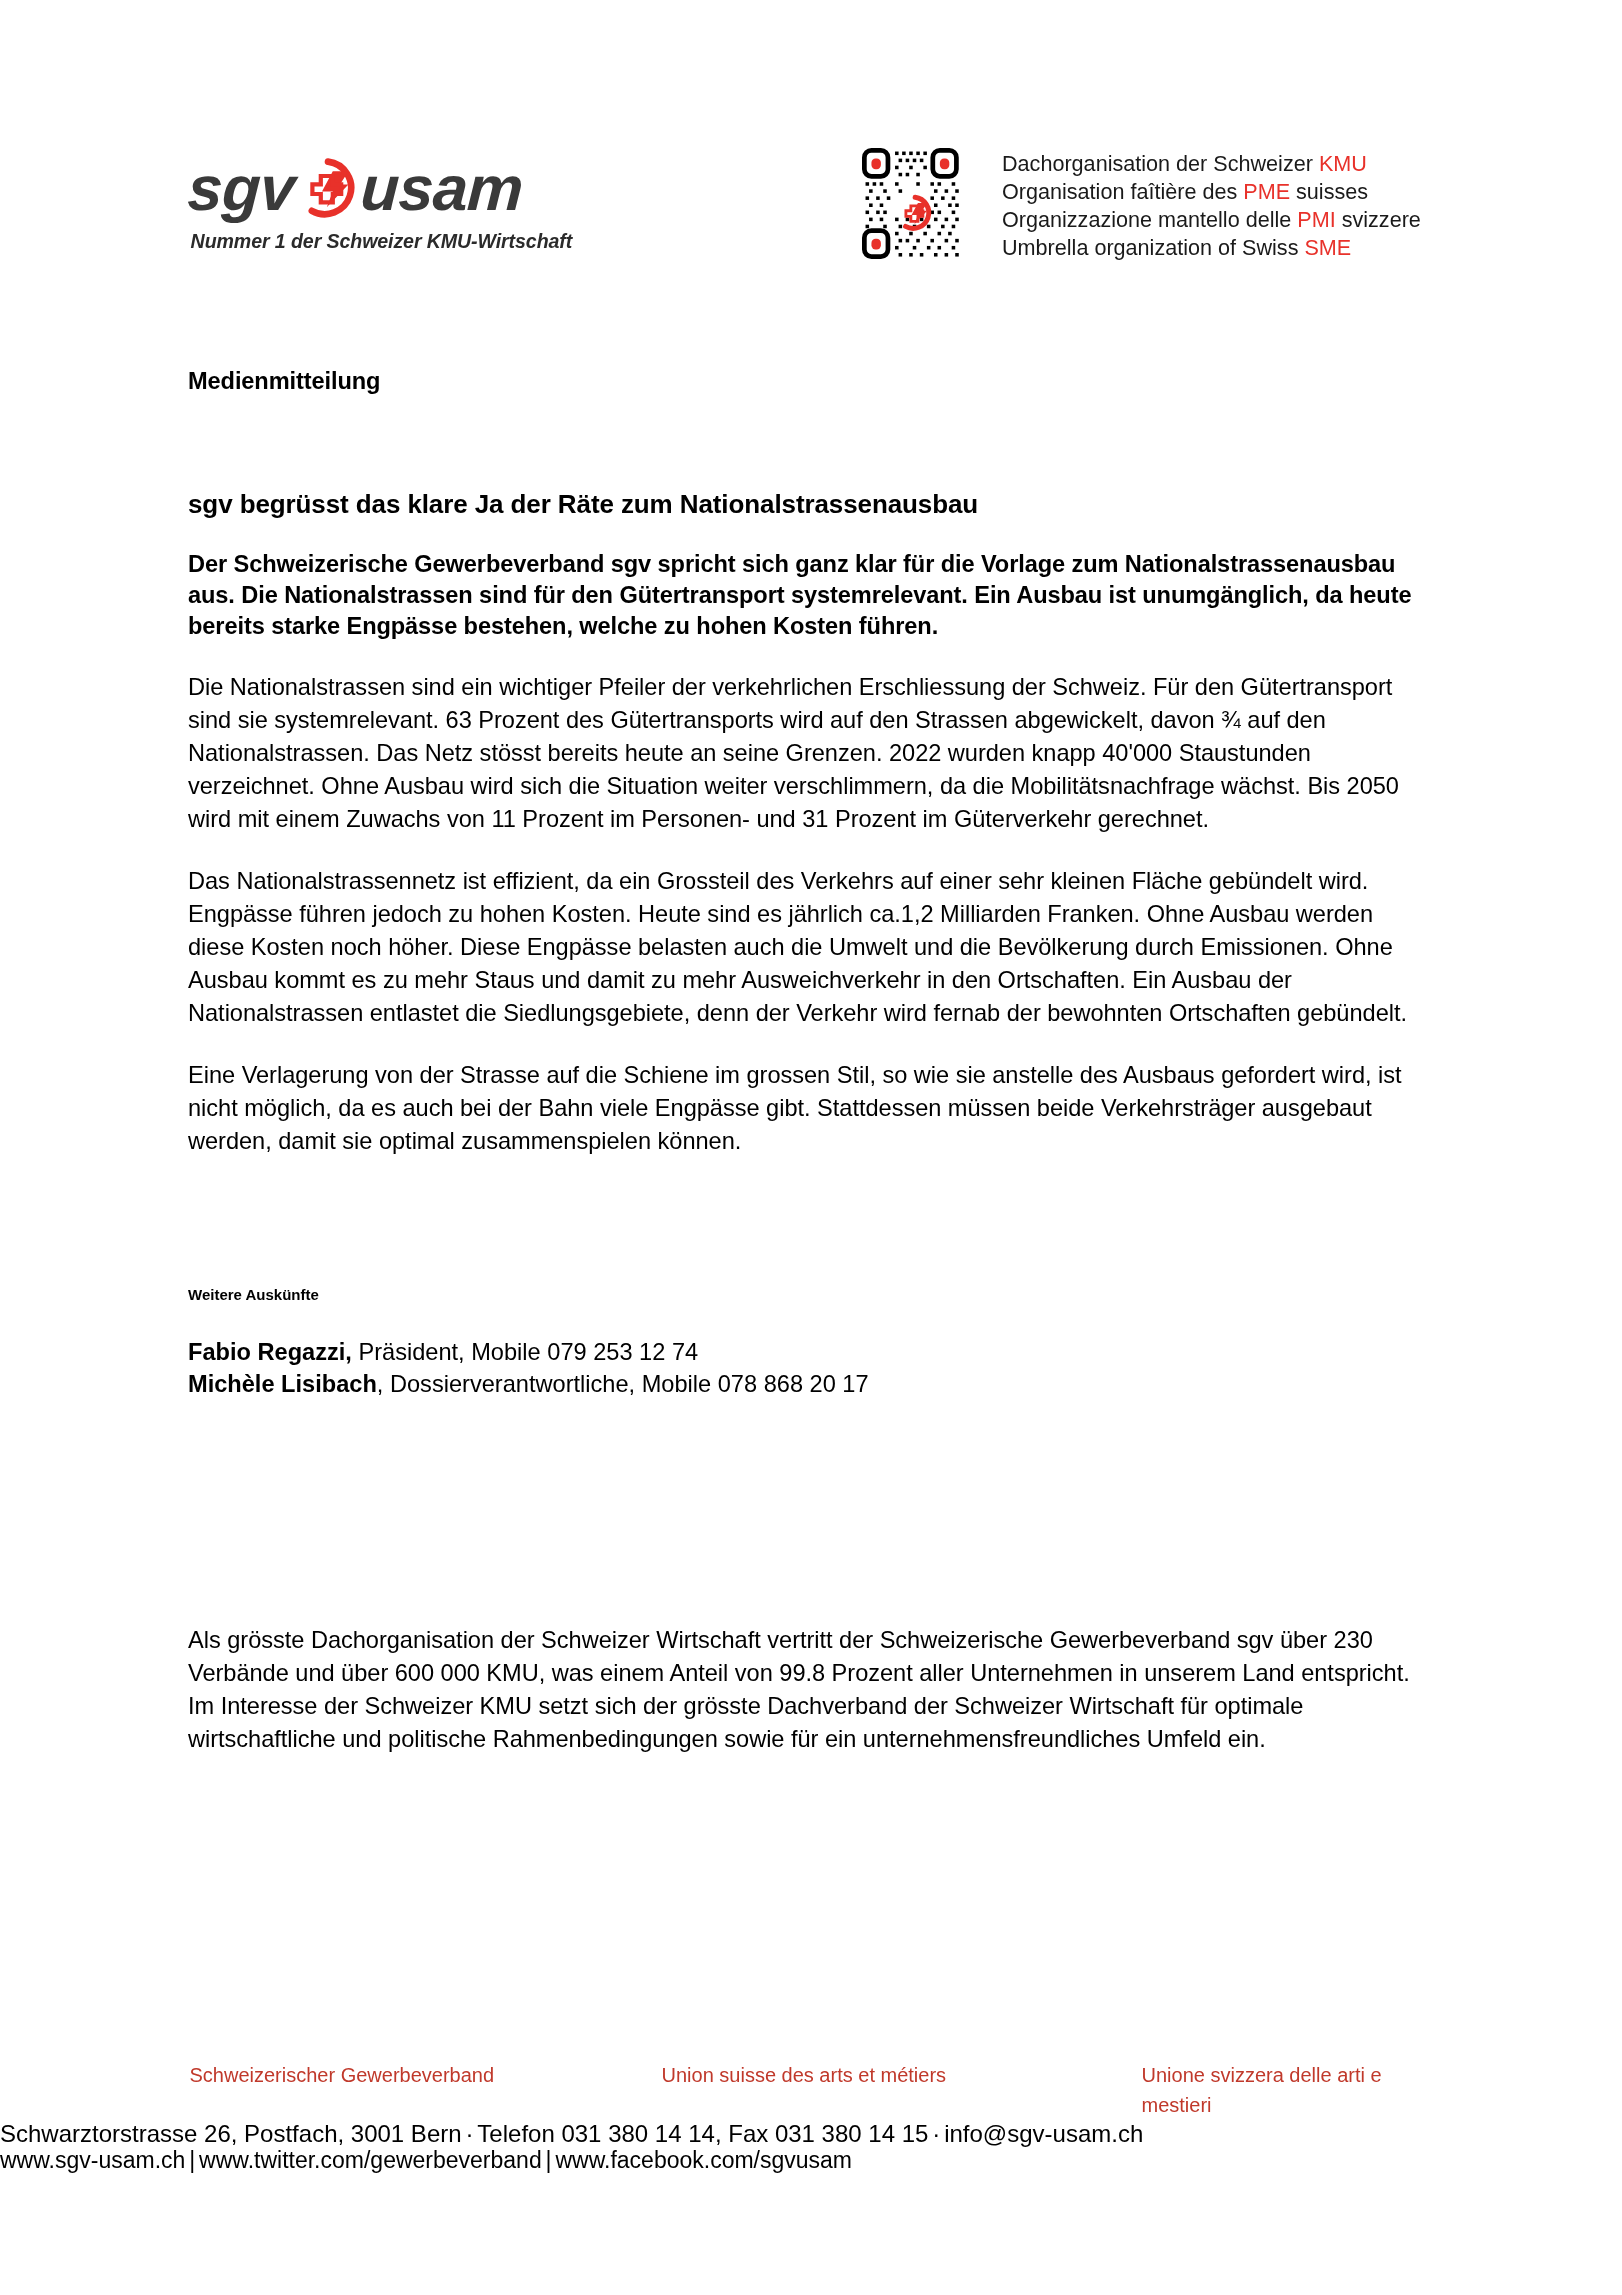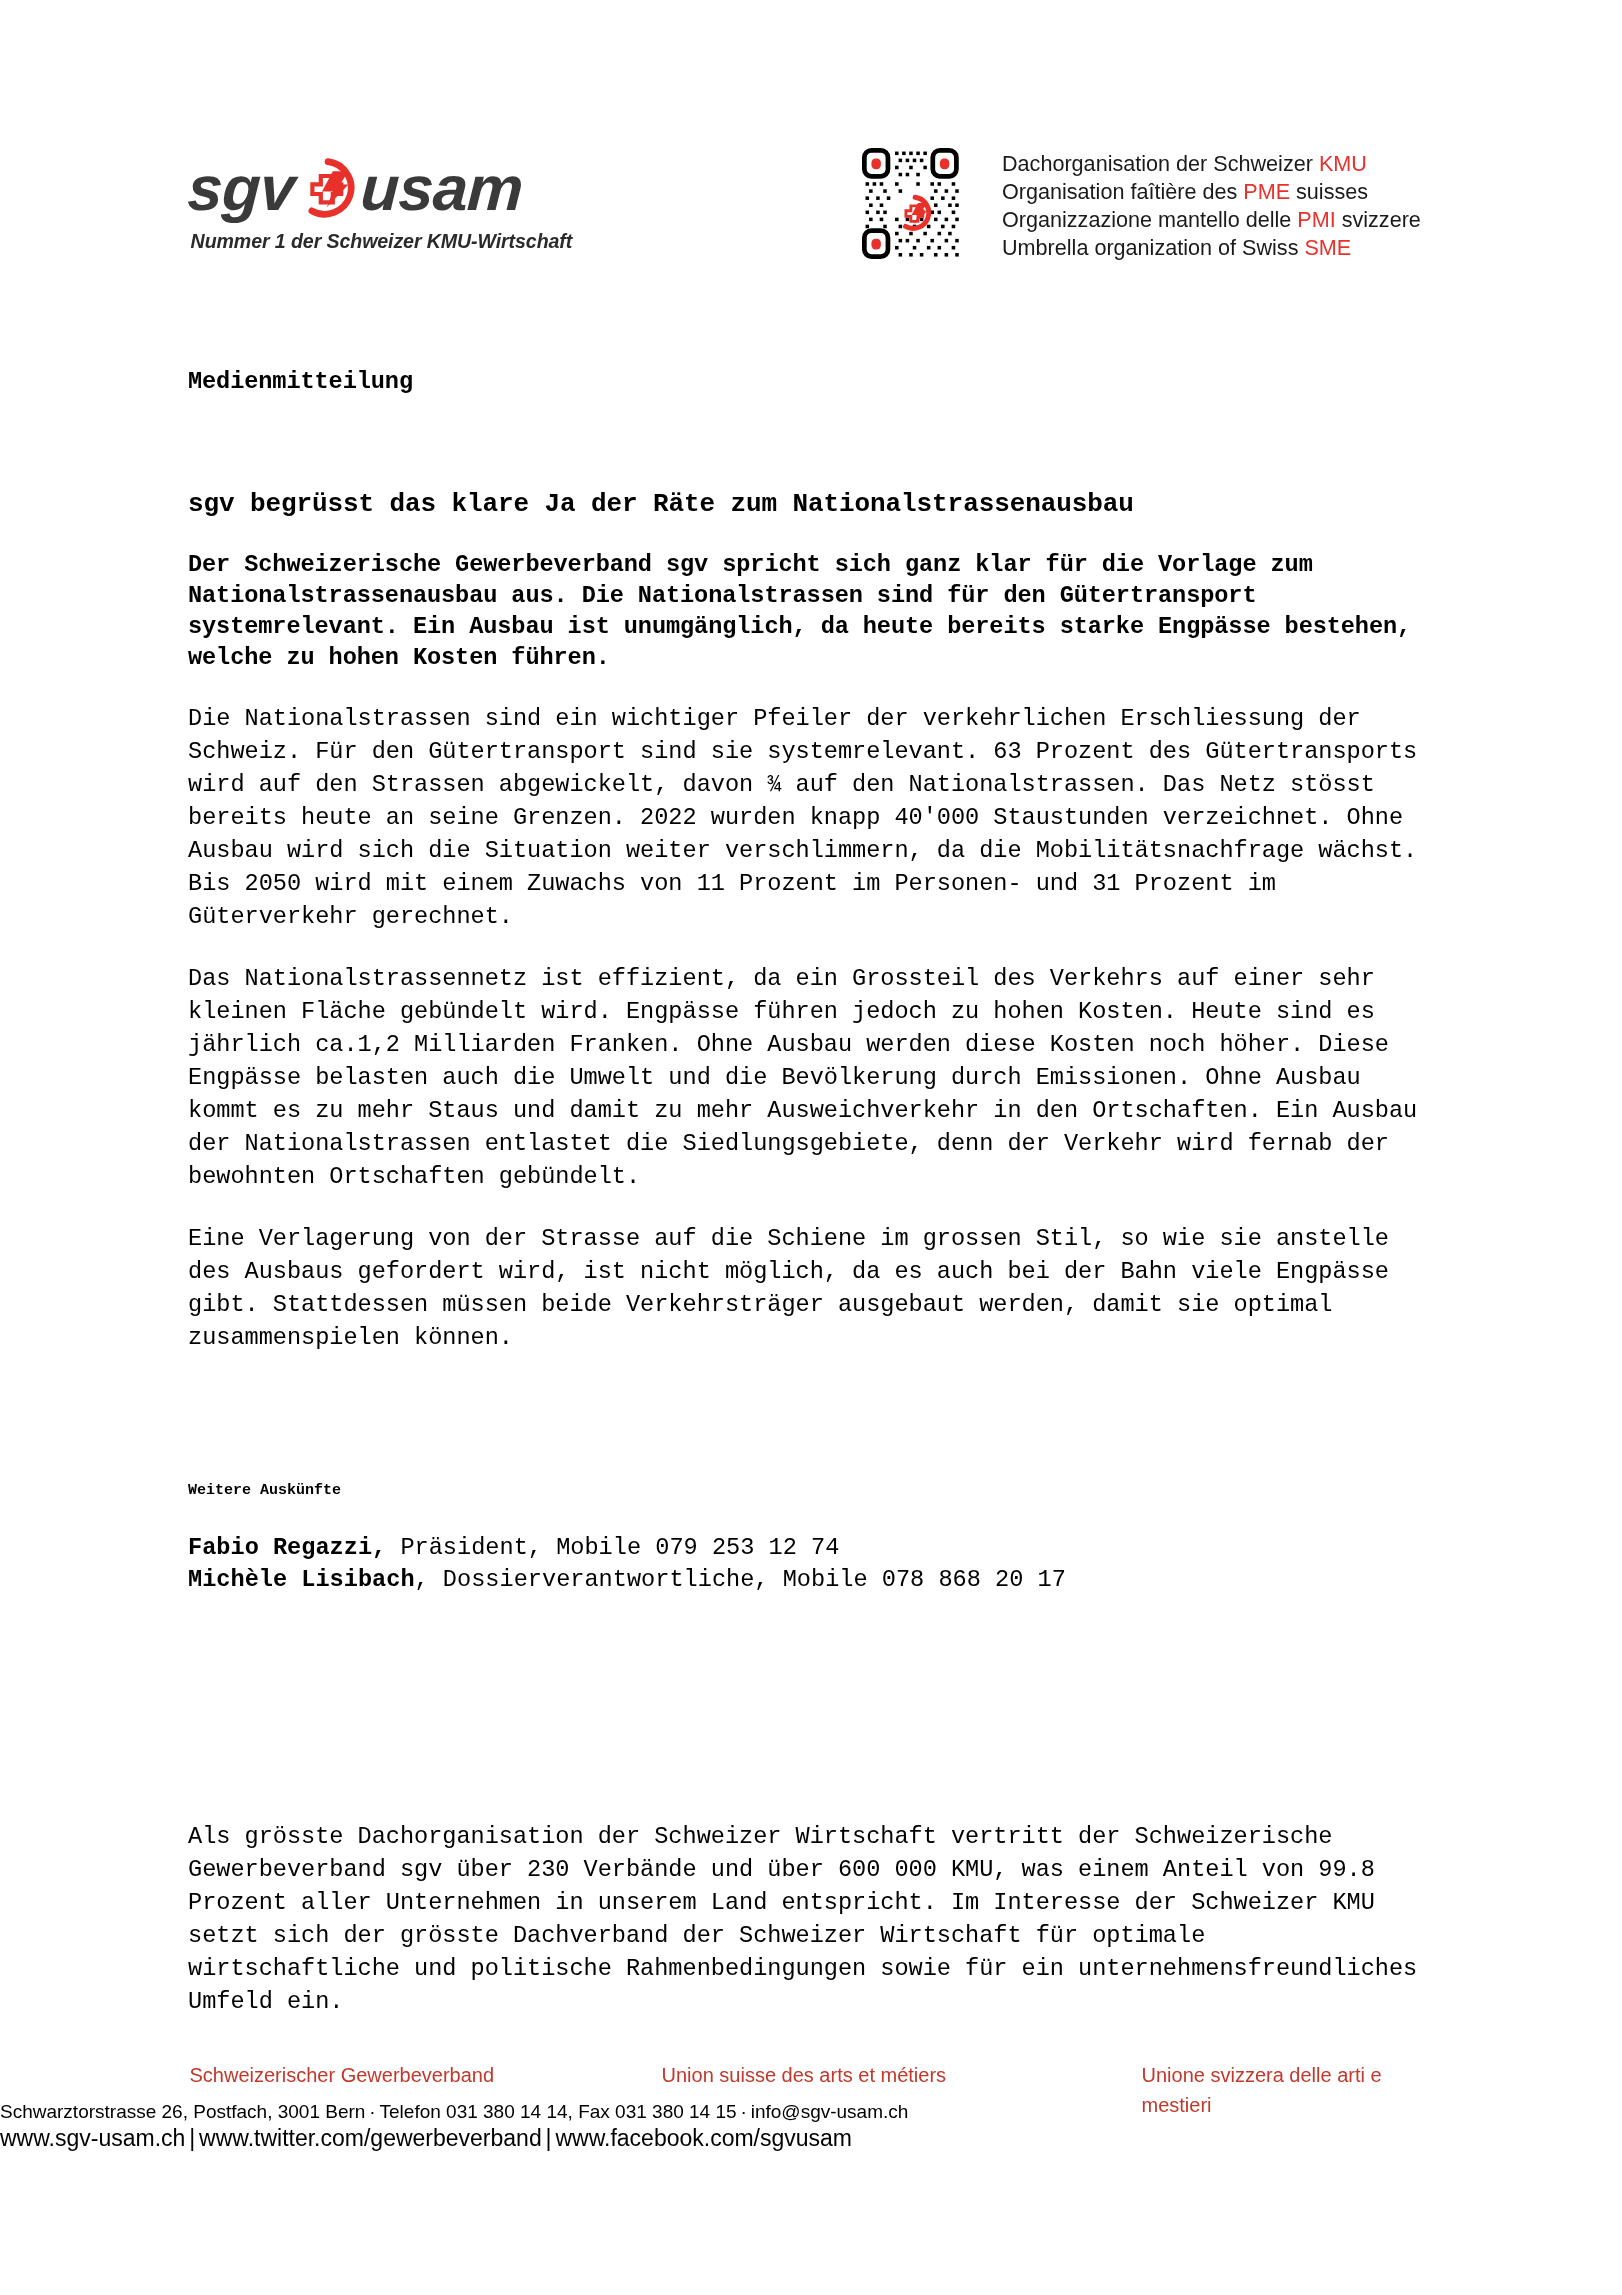--- a/index.html
+++ b/index.html
@@ -106,21 +106,20 @@
     white-space: nowrap;
   }
   .org-line .hl { color: #E8312A; }
 
   
   .content {
     position: absolute;
     left: 188px;
     top: 366px;
     width: 1230px;
-    font-family: Liberation Mono, monospace;
   }
 
   .meta-title {
     font-size: 23.6px;
     font-weight: bold;
     line-height: 31px;
     letter-spacing: -0.1px;
   }
   .meta-date {
     font-size: 23.6px;
@@ -186,22 +185,22 @@
     height: 30px;
     color: #C0392B;
     font-size: 20px;
     line-height: 30px;
   }
   .footer-lang-de { position: absolute; left: 0px; top: 0; }
   .footer-lang-fr { position: absolute; left: 472px; top: 0; }
   .footer-lang-it { position: absolute; left: 952px; top: 0; }
 
   .footer-contact {
-    margin-top: 9px;
-    font-size: 19px;
+    margin-top: 31px;
+    font-size: 24px;
     line-height: 26px;
     color: #000000;
   }
   .footer-links {
     font-size: 23px;
     line-height: 26px;
     color: #000000;
   }
   .sep { display: inline-block; padding: 0 3.9px; }
 </style>

